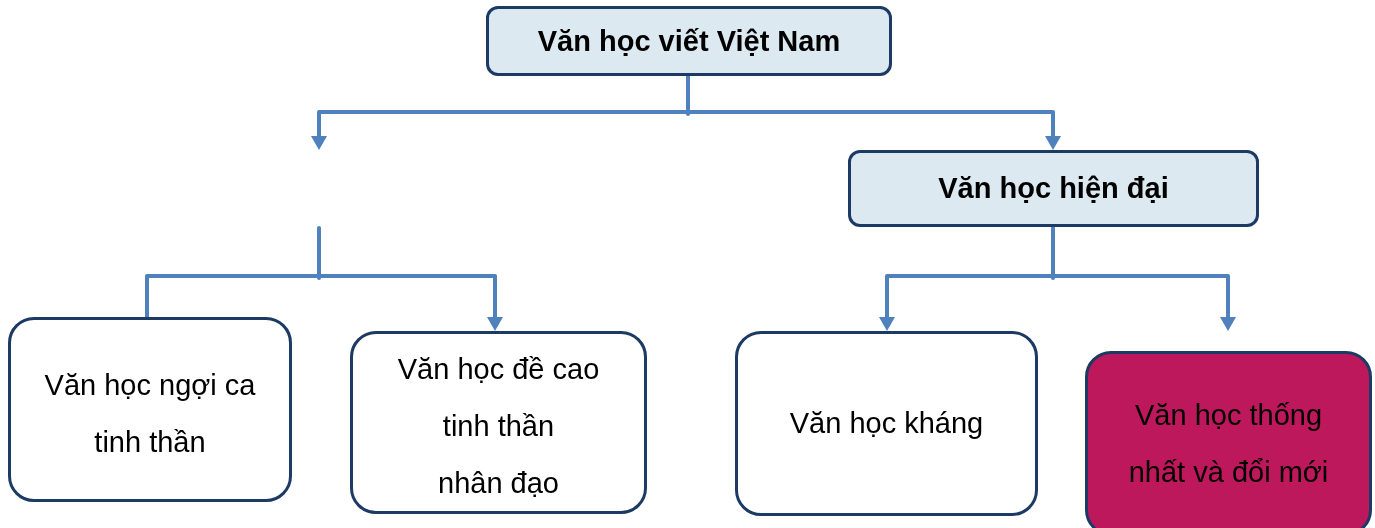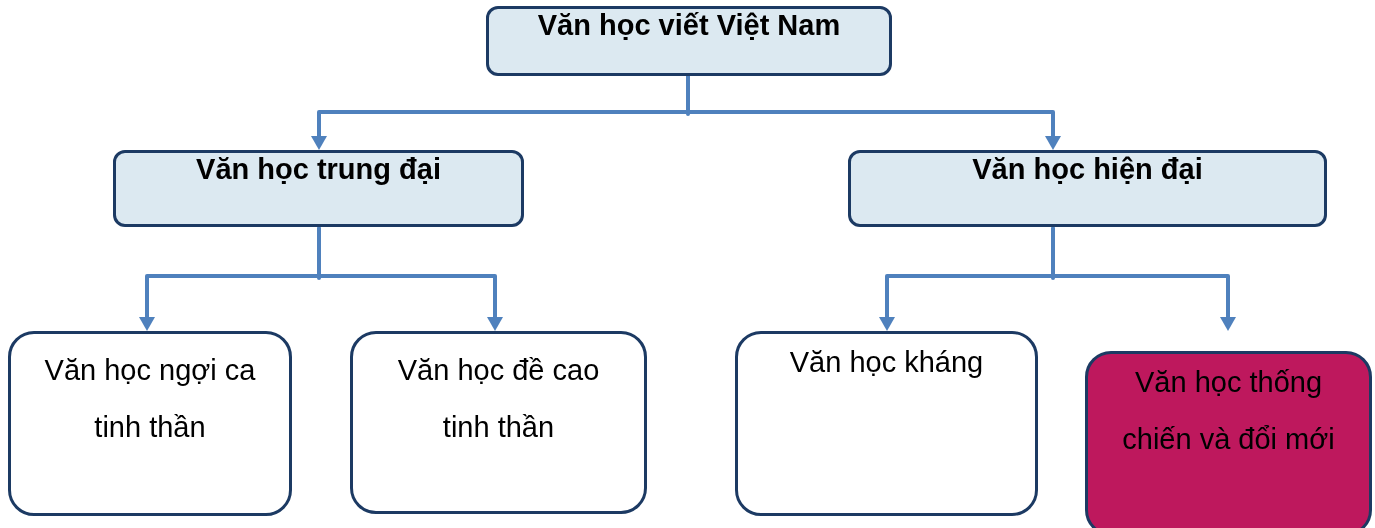--- a/index.html
+++ b/index.html
@@ -22,20 +22,21 @@
     width: 1375px;
     height: 528px;
     z-index: 0;
   }
   .node {
     position: absolute;
     box-sizing: border-box;
     display: flex;
     flex-direction: column;
     align-items: center;
+    justify-content: center;
     text-align: center;
     z-index: 1;
     color: #000000;
   }
   .branch-node {
     border: 3px solid #1c3a63;
     border-radius: 12px;
     background: #dce9f1;
     font-weight: bold;
     font-size: 29px;
@@ -49,22 +50,22 @@
   }
   .leaf-node .line {
     line-height: 57px;
     white-space: nowrap;
   }
   .leaf-node.lines-3 { padding-top: 8px; }
   .leaf-node.lines-2 { padding-top: 0; }
 
   #node-root   { left: 486px;  top: 6px;   width: 406px; height: 70px;  }
   #node-trung  { left: 113px;  top: 150px; width: 411px; height: 77px;  }
-  #node-hien   { left: 848px;  top: 150px; width: 479px; height: 77px;  }
-  #node-leaf-0 { left: 8px;    top: 331px; width: 284px; height: 185px; }
+  #node-hien   { left: 848px;  top: 150px; width: 411px; height: 77px;  }
+  #node-leaf-0 { left: 8px;    top: 317px; width: 284px; height: 185px; }
   #node-leaf-1 { left: 350px;  top: 331px; width: 297px; height: 183px; }
   #node-leaf-2 { left: 735px;  top: 331px; width: 303px; height: 185px; }
   #node-leaf-3 { left: 1085px; top: 331px; width: 287px; height: 185px; }
 </style>
 </head>
 <body>
 
 <div class="canvas">
 
   <svg class="connectors" viewBox="0 0 1375 528" xmlns="http://www.w3.org/2000/svg">
@@ -83,39 +84,37 @@
     <path d="M1053,228 L1053,278" fill="none" stroke-width="4" stroke-linecap="round" stroke="#4f81bd"></path>
     <path d="M887,318 L887,276 L1228,276 L1228,318" fill="none" stroke-width="4" stroke-linejoin="round" stroke-linecap="round" stroke="#4f81bd"></path>
     <polygon points="879,317 895,317 887,331" fill="#4f81bd"></polygon>
     <polygon points="1220,317 1236,317 1228,331" fill="#4f81bd"></polygon>
   </svg>
 
   <div id="node-root" class="node branch-node" style="background: rgb(220, 233, 241); border-color: rgb(28, 58, 99); color: rgb(0, 0, 0);">
     <span>Văn học viết Việt Nam</span>
   </div>
 
-  <div id="node-trung" class="node branch-node" style="background: rgb(220, 233, 241); border-color: rgb(28, 58, 99); color: rgb(0, 0, 0);">
-    <span>Văn học trung đại</span>
-  </div>
   <div id="node-hien" class="node branch-node" style="background: rgb(220, 233, 241); border-color: rgb(28, 58, 99); color: rgb(0, 0, 0);">
     <span>Văn học hiện đại</span>
   </div>
 
   <div id="node-leaf-0" class="node leaf-node lines-3" style="background: rgb(255, 255, 255); border-color: rgb(28, 58, 99); color: rgb(0, 0, 0);">
     <div class="line">Văn học ngợi ca</div>
     <div class="line">tinh thần</div>
   </div>
 
   <div id="node-leaf-1" class="node leaf-node lines-3" style="background: rgb(255, 255, 255); border-color: rgb(28, 58, 99); color: rgb(0, 0, 0);">
     <div class="line">Văn học đề cao</div>
     <div class="line">tinh thần</div>
+    <div class="line">nhân đạo</div>
   </div>
 
   <div id="node-leaf-2" class="node leaf-node lines-2" style="background: rgb(255, 255, 255); border-color: rgb(28, 58, 99); color: rgb(0, 0, 0);">
     <div class="line">Văn học kháng</div>
   </div>
 
   <div id="node-leaf-3" class="node leaf-node lines-2" style="background: #be185d; border-color: rgb(28, 58, 99); color: rgb(0, 0, 0); margin-top: 20px;">
     <div class="line">Văn học thống</div>
-    <div class="line">chiến và đổi mới</div>
+    <div class="line">nhất và đổi mới</div>
   </div>
 
 </div>
 
 </body></html>

